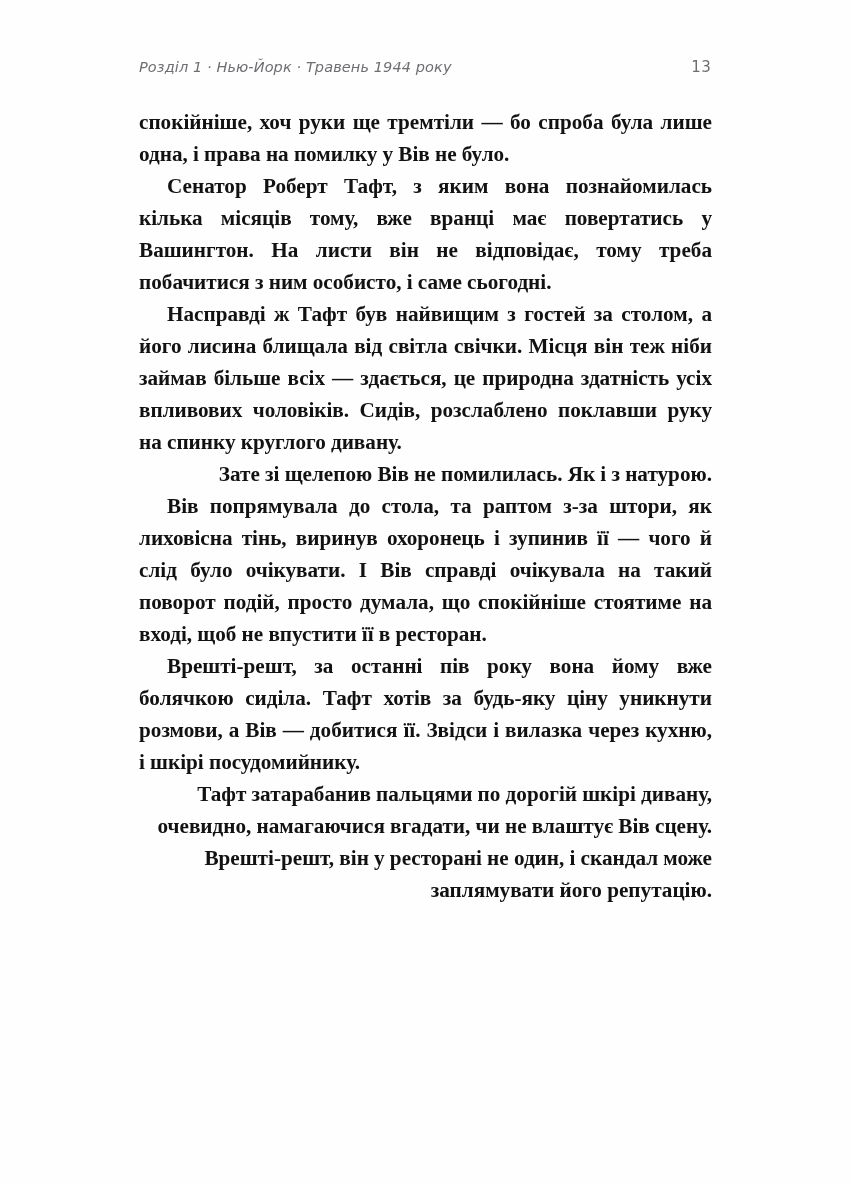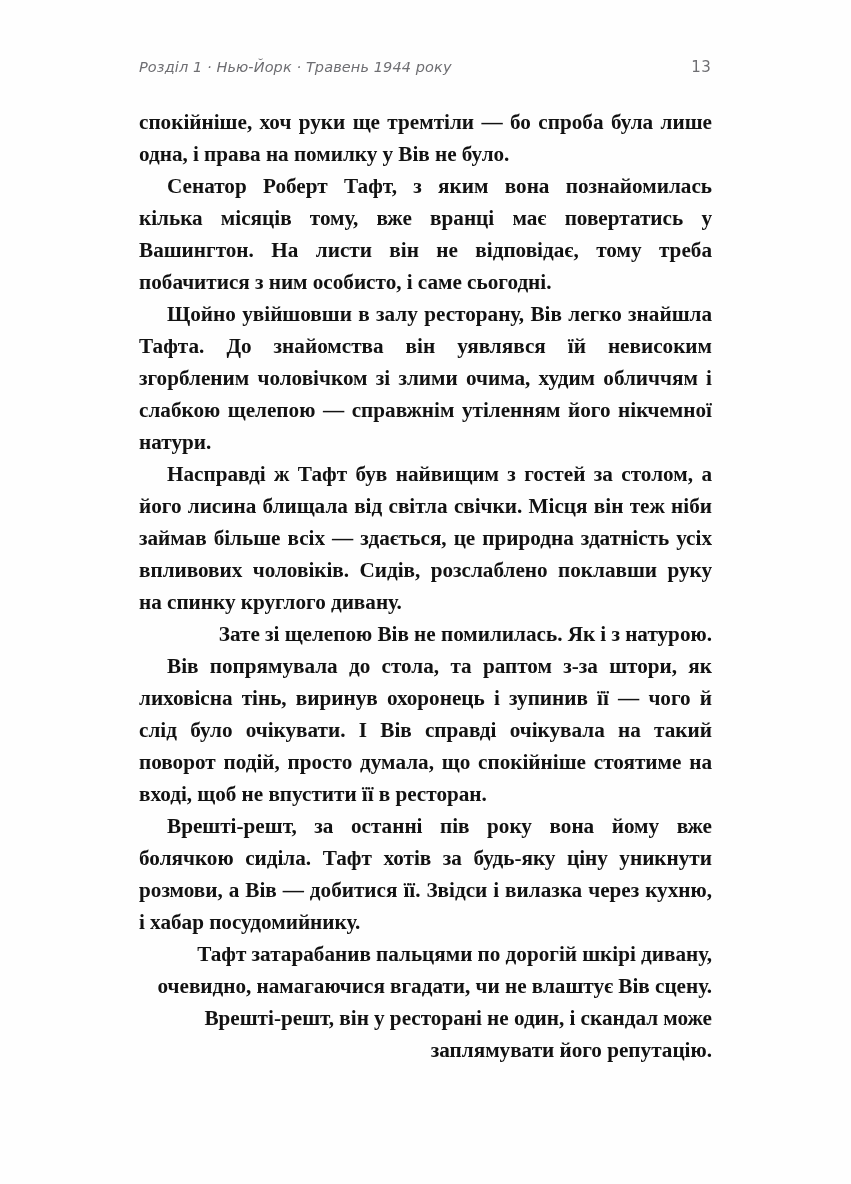--- a/index.html
+++ b/index.html
@@ -92,21 +92,20 @@
 <div class="page">
 
   <div class="running-head">
     <span class="running-head-title">Розділ 1 · Нью-Йорк · Травень 1944 року</span>
     <span class="running-head-folio">13</span>
   </div>
 
   <div class="text-block">
     <p class="para first">спокійніше, хоч руки ще тремтіли — бо спроба була лише одна, і права на помилку у Вів не було.</p>
     <p class="para">Сенатор Роберт Тафт, з яким вона познайомилась кілька місяців тому, вже вранці має повертатись у Вашингтон. На листи він не відповідає, тому треба побачитися з ним особисто, і саме сьогодні.</p>
-    <p class="para">Щойно увійшовши в залу ресторану, Вів легко знайшла Тафта. До знайомства він уявлявся їй невисоким згорбленим чоловічком зі злими очима, худим обличчям і слабкою щелепою — справжнім утіленням його нікчемної натури.</p>
     <p class="para">Насправді ж Тафт був найвищим з гостей за столом, а його лисина блищала від світла свічки. Місця він теж ніби займав більше всіх — здається, це природна здатність усіх впливових чоловіків. Сидів, розслаблено поклавши руку на спинку круглого дивану.</p>
     <p class="para last-loose">Зате зі щелепою Вів не помилилась. Як і з натурою.</p>
     <p class="para">Вів попрямувала до стола, та раптом з-за штори, як лиховісна тінь, виринув охоронець і зупинив її — чого й слід було очікувати. І Вів справді очікувала на такий поворот подій, просто думала, що спокійніше стоятиме на вході, щоб не впустити її в ресторан.</p>
-    <p class="para">Врешті-решт, за останні пів року вона йому вже болячкою сиділа. Тафт хотів за будь-яку ціну уникнути розмови, а Вів — добитися її. Звідси і вилазка через кухню, і хабар посудомийнику.</p>
+    <p class="para">Врешті-решт, за останні пів року вона йому вже болячкою сиділа. Тафт хотів за будь-яку ціну уникнути розмови, а Вів — добитися її. Звідси і вилазка через кухню, і шкірі посудомийнику.</p>
     <p class="para last-loose">Тафт затарабанив пальцями по дорогій шкірі дивану, очевидно, намагаючися вгадати, чи не влаштує Вів сцену. Врешті-решт, він у ресторані не один, і скандал може заплямувати його репутацію.</p>
   </div>
 
 </div>
 
 </body></html>

